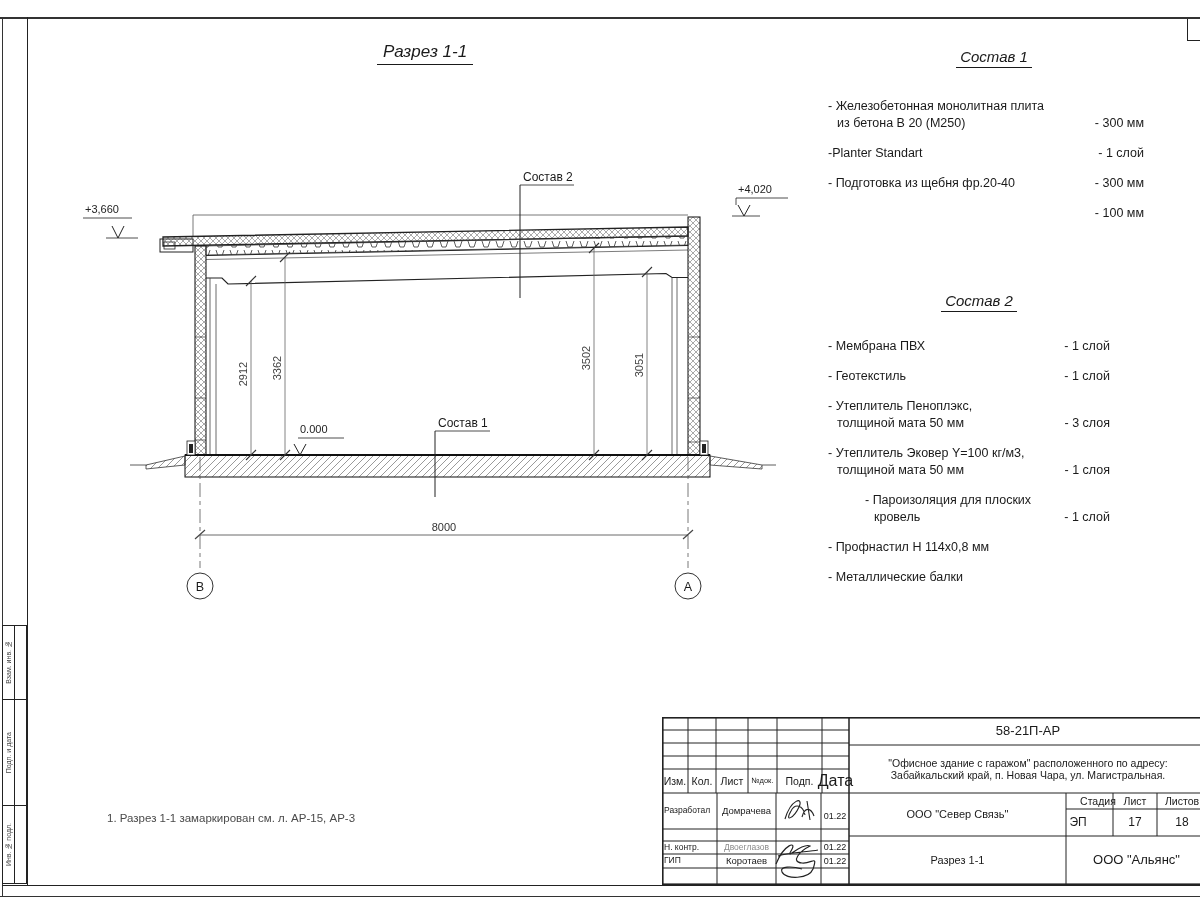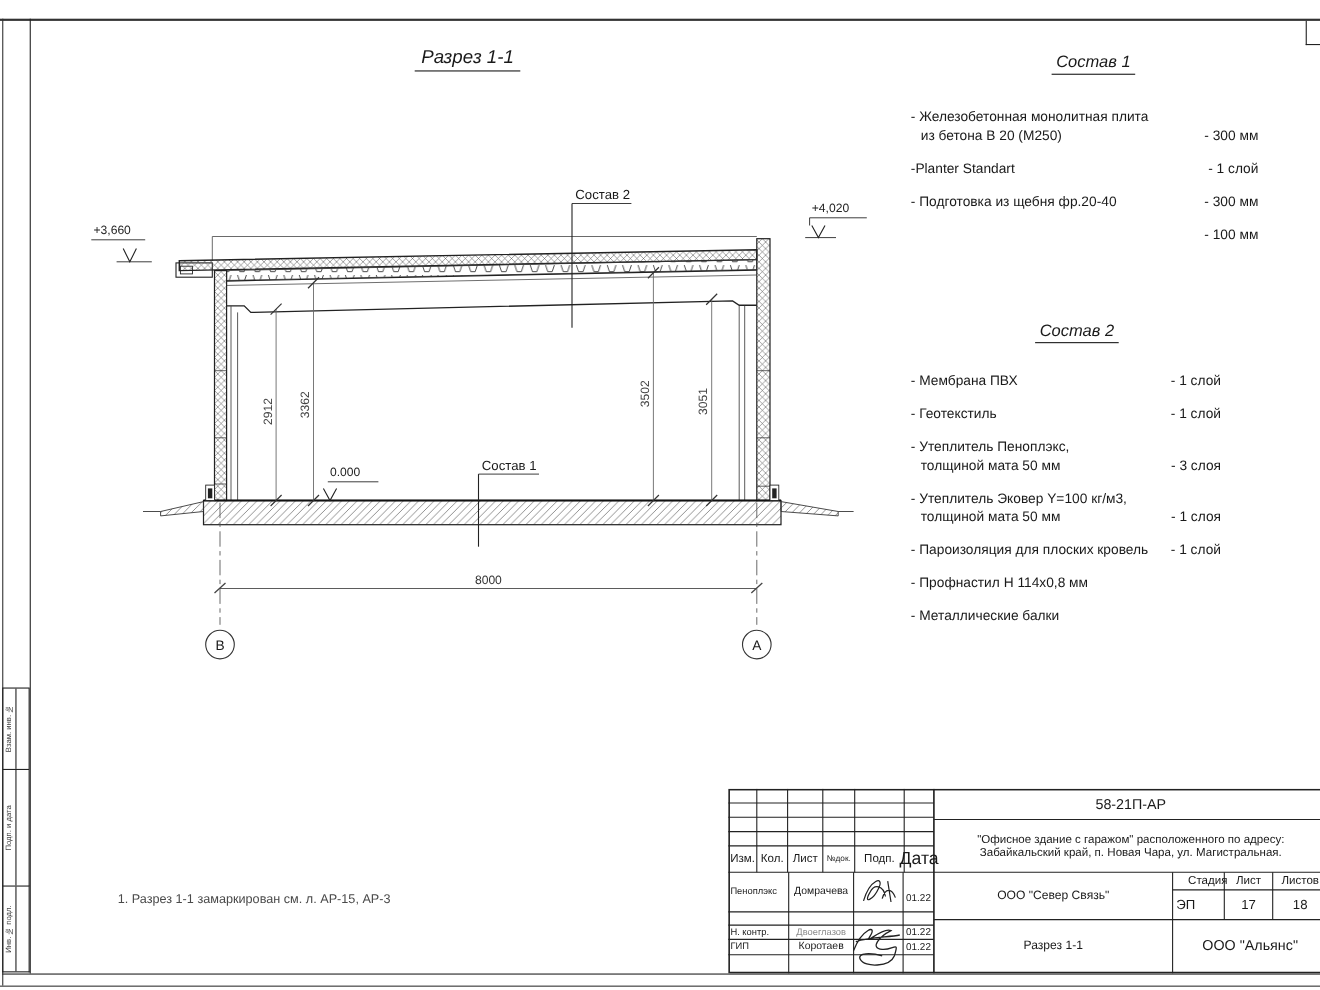--- a/index.html
+++ b/index.html
@@ -208,21 +208,21 @@
         <span class="lab">- Утеплитель Пеноплэкс,
 толщиной мата 50 мм</span>
         <span class="val">- 3  слоя</span>
       </div>
     <div class="item">
         <span class="lab">- Утеплитель Эковер Y=100 кг/м3,
 толщиной мата 50 мм</span>
         <span class="val">- 1 слоя</span>
       </div>
     <div class="item">
-        <span class="lab" style="max-width:230px;">- Пароизоляция для плоских кровель</span>
+        <span class="lab" style="max-width:230px;margin-left:37px;">- Пароизоляция для плоских кровель</span>
         <span class="val">- 1 слой</span>
       </div>
     <div class="item">
         <span class="lab">- Профнастил Н 114х0,8 мм</span>
         <span class="val"></span>
       </div>
     <div class="item">
         <span class="lab">- Металлические балки</span>
         <span class="val"></span>
       </div>
@@ -260,21 +260,21 @@
     <path d="M404,76V168 M451,76V119 M495,76V119" stroke="#222" stroke-width="1" fill="none"></path>
   </svg>
 
   <div class="cell" style="left:0;top:52px;width:26px;height:24px;font-size:10.5px;">Изм.</div>
   <div class="cell" style="left:26px;top:52px;width:28px;height:24px;font-size:10.5px;">Кол.</div>
   <div class="cell" style="left:54px;top:52px;width:32px;height:24px;font-size:10.5px;">Лист</div>
   <div class="cell" style="left:86px;top:52px;width:29px;height:24px;font-size:7.5px;">№док.</div>
   <div class="cell" style="left:115px;top:52px;width:45px;height:24px;font-size:10.5px;">Подп.</div>
   <div class="cell" style="left:160px;top:52px;width:27px;height:24px;font-size:16px;">Дата</div>
 
-  <div class="cell" style="left:2px;top:86px;width:53px;height:16px;font-size:8.5px;justify-content:flex-start;">Пеноплэкс</div>
+  <div class="cell" style="left:2px;top:86px;width:53px;height:16px;font-size:8.5px;justify-content:flex-start;">Разработал</div>
   <div class="cell" style="left:55px;top:86px;width:59px;height:16px;font-size:9.5px;">Домрачева</div>
   <div class="cell" style="left:159px;top:92px;width:28px;height:14px;font-size:9px;">01.22</div>
 
   <div class="cell" style="left:2px;top:124px;width:53px;height:13px;font-size:8.5px;justify-content:flex-start;">Н. контр.</div>
   <div class="cell gray" style="left:55px;top:124px;width:59px;height:13px;font-size:8.5px;">Двоеглазов</div>
   <div class="cell" style="left:159px;top:124px;width:28px;height:13px;font-size:9px;">01.22</div>
 
   <div class="cell" style="left:2px;top:137px;width:53px;height:14px;font-size:8.5px;justify-content:flex-start;">ГИП</div>
   <div class="cell" style="left:55px;top:137px;width:59px;height:14px;font-size:9.5px;">Коротаев</div>
   <div class="cell" style="left:159px;top:137px;width:28px;height:14px;font-size:9px;">01.22</div>

